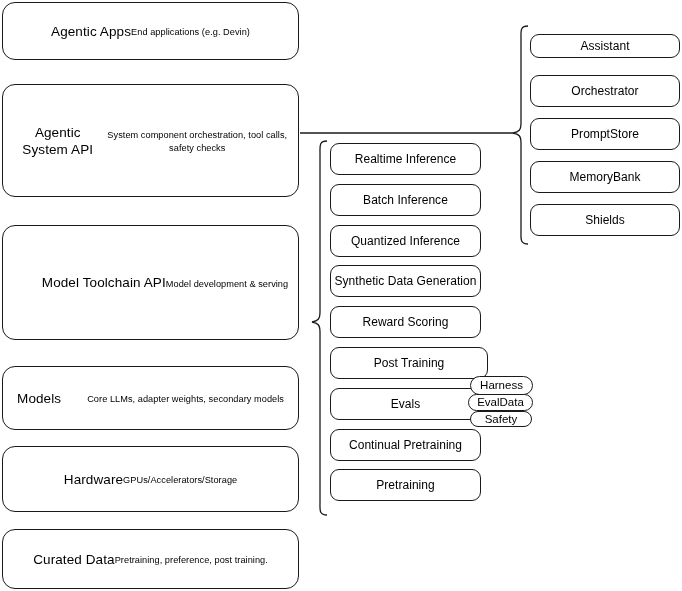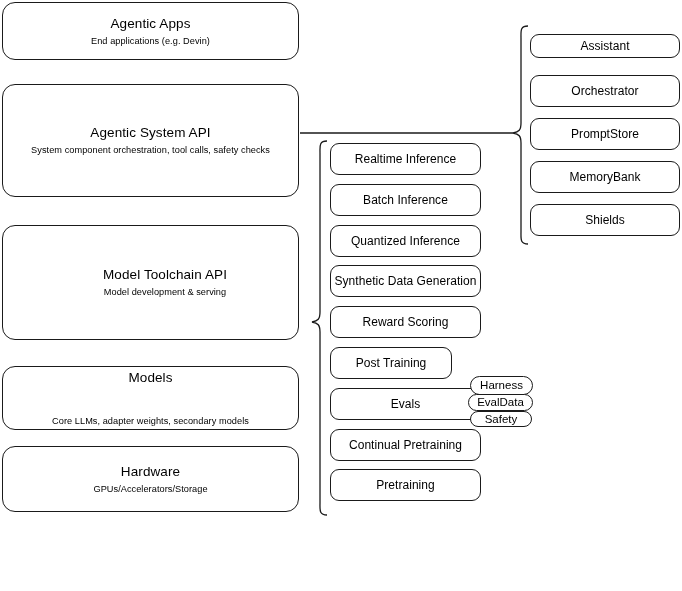--- a/index.html
+++ b/index.html
@@ -19,21 +19,20 @@
     overflow: hidden;
   }
 
   
   .node {
     position: absolute;
     box-sizing: border-box;
     border: 1.3px solid #1a1a1a;
     background: #ffffff;
     display: flex;
-    flex-direction: column;
     align-items: center;
     justify-content: center;
     text-align: center;
     color: #000000;
   }
 
   
   .layer {
     border-radius: 13px;
     padding: 0 8px;
@@ -134,37 +133,41 @@
   <div class="node layer" style="left:2px; top:366px; width:297px; height:64px;gap:26px;">
     <div class="title">Models</div>
     <div class="subtitle">Core LLMs, adapter weights, secondary models</div>
   </div>
 
   <div class="node layer" style="left:2px; top:446px; width:297px; height:66px;">
     <div class="title">Hardware</div>
     <div class="subtitle">GPUs/Accelerators/Storage</div>
   </div>
 
+  <div class="node layer" style="left:2px; top:529px; width:297px; height:60px;">
+    <div class="title">Curated Data</div>
+    <div class="subtitle">Pretraining, preference, post training.</div>
+  </div>
 
   <div class="node chip" style="left:330px; top:143px; width:151px; height:32px; z-index:4;">
     <span>Realtime Inference</span>
   </div>
   <div class="node chip" style="left:330px; top:184px; width:151px; height:32px; z-index:4;">
     <span>Batch Inference</span>
   </div>
   <div class="node chip" style="left:330px; top:225px; width:151px; height:32px; z-index:4;">
     <span>Quantized Inference</span>
   </div>
   <div class="node chip" style="left:330px; top:265px; width:151px; height:32px; z-index:4;">
     <span>Synthetic Data Generation</span>
   </div>
   <div class="node chip" style="left:330px; top:306px; width:151px; height:32px; z-index:4;">
     <span>Reward Scoring</span>
   </div>
-  <div class="node chip" style="left:330px; top:347px; width:122px; height:32px; z-index:4;">
+  <div class="node chip" style="left:330px; top:347px; width:158px; height:32px; z-index:4;">
     <span>Post Training</span>
   </div>
   <div class="node chip" style="left:330px; top:429px; width:151px; height:32px; z-index:4;">
     <span>Continual Pretraining</span>
   </div>
   <div class="node chip" style="left:330px; top:388px; width:151px; height:32px; z-index:4;">
     <span>Evals</span>
   </div>
   <div class="node chip" style="left:330px; top:469px; width:151px; height:32px; z-index:4;">
     <span>Pretraining</span>

